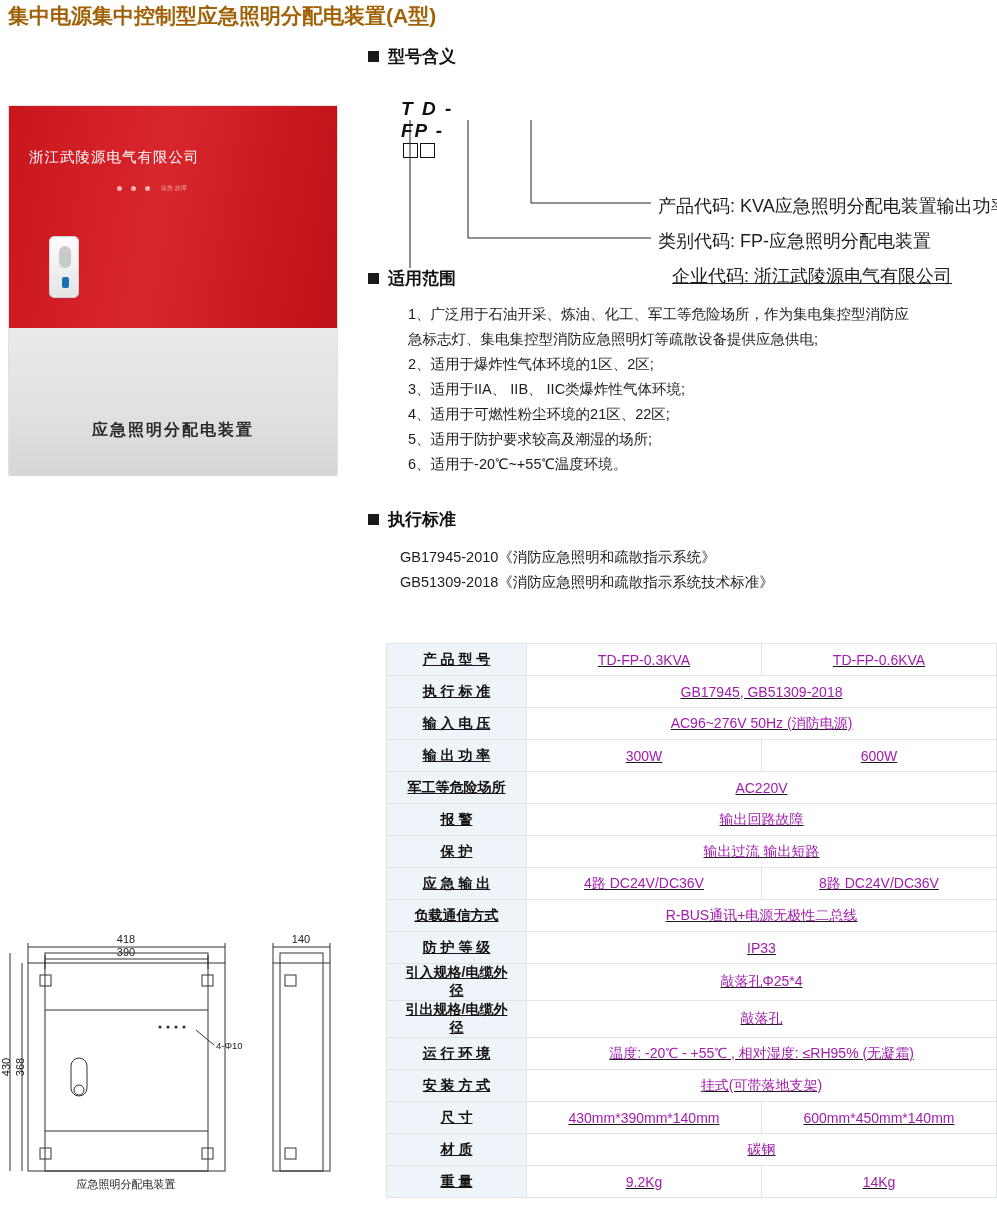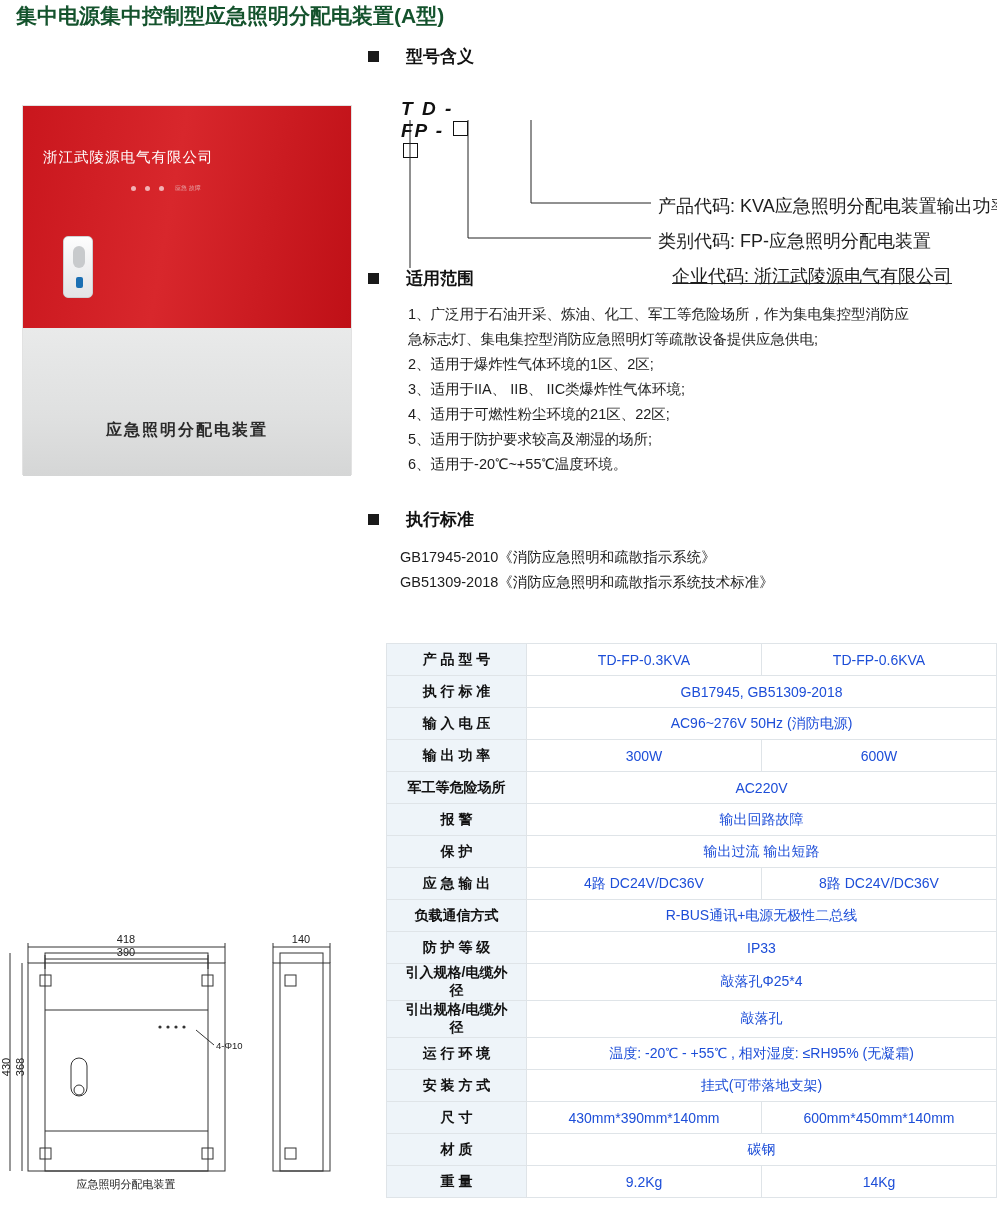--- a/index.html
+++ b/index.html
@@ -10,36 +10,36 @@
   body {
     width: 997px; height: 1223px;
     position: relative;
     font-family: "Liberation Sans", sans-serif;
     color: #1a1a1a;
     overflow: hidden;
   }
   
   .page-title {
     position: absolute;
-    left: 16px; top: 2px;
+    left: 8px; top: 2px;
     font-size: 21px;
     font-weight: bold;
     letter-spacing: 0px;
-    color: #14532d;
+    color: #a16207;
   }
 
   
   .left-col {
     position: absolute;
     left: 0; top: 90px;
     width: 360px;
   }
   .product-photo {
     position: absolute;
-    left: 22px; top: 15px;
+    left: 8px; top: 15px;
     width: 330px; height: 370px;
     background: #f1f1f1;
     border: 1px solid #e2e2e2;
   }
   .photo-red {
     position: absolute;
     left: 0; top: 0;
     width: 100%; height: 222px;
     background: linear-gradient(100deg, #c9161d 0%, #d8272c 45%, #bf1017 100%);
   }
@@ -107,21 +107,21 @@
   .dim-text { font-size: 11px; fill: #222; font-family: "Liberation Sans", sans-serif; }
   .dim-text-small { font-size: 9.5px; fill: #222; font-family: "Liberation Sans", sans-serif; }
 
   
   .right-col {
     position: absolute;
     left: 368px; top: 0;
     width: 629px;
   }
   .sec-head {
-    display: flex; align-items: center; gap: 27px;
+    display: flex; align-items: center; gap: 9px;
     font-size: 17px; font-weight: bold; color: #111;
   }
   .sec-head .sq {
     width: 11px; height: 11px; background: #1a1a1a; display: inline-block;
   }
   .body-text {
     font-size: 14.5px; line-height: 25px; color: #1d1d1d;
   }
 
   
@@ -145,21 +145,21 @@
     border-collapse: collapse;
     width: 611px;
     table-layout: fixed;
     font-size: 14px;
   }
   .spec-table td {
     border: 1px solid #dfe4e8;
     padding: 0;
     height: 32px;
     text-align: center;
-    color: #1d4ed8;
+    color: #a21caf;
   }
   .spec-table td.lbl {
     width: 140px;
     background: #eef4f9;
     font-weight: bold;
     letter-spacing: 0px;
     color: #111;
     padding: 0 14px;
   }
   .spec-table td.val { background: #ffffff; }
@@ -302,21 +302,21 @@
       <span class="sq"></span>
       <span>执行标准</span>
     </div>
     <div class="body-text" style="margin-top:14px; margin-left:32px;">
       <div>GB17945-2010《消防应急照明和疏散指示系统》</div>
       <div>GB51309-2018《消防应急照明和疏散指示系统技术标准》</div>
     </div>
   </div>
 
   <div style="position:absolute; left:0; top:628px;">
-    <table class="spec-table" style="margin-top:15px; margin-left:18px;">
+    <table class="spec-table" style="margin-top:15px; margin-left:18px;text-decoration:underline;">
       <tbody>
           <tr>
             <td class="lbl">产 品 型 号</td>
             <td class="val">TD-FP-0.3KVA</td>
             <td class="val">TD-FP-0.6KVA</td>
           </tr>
           <tr>
             <td class="lbl">执 行 标 准</td>
             <td class="val" colspan="2">GB17945, GB51309-2018</td>
           </tr>

